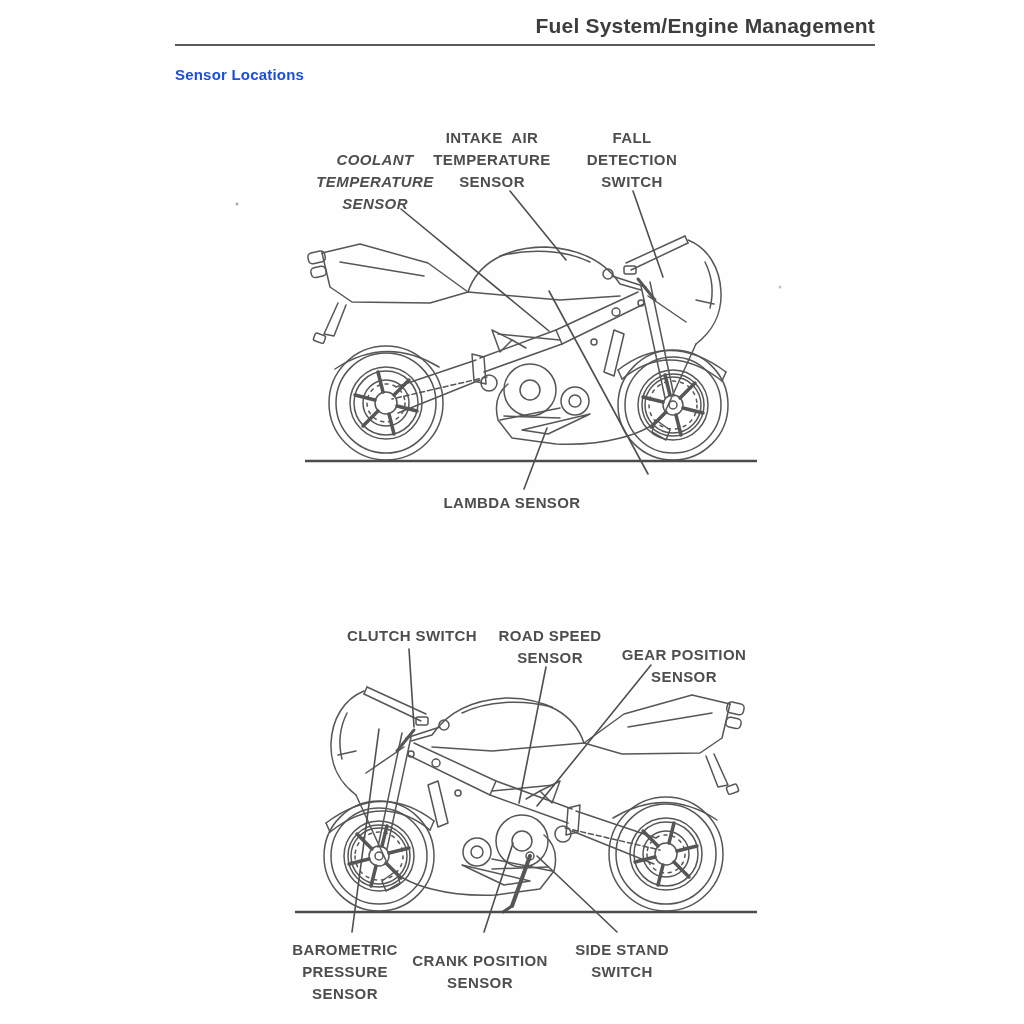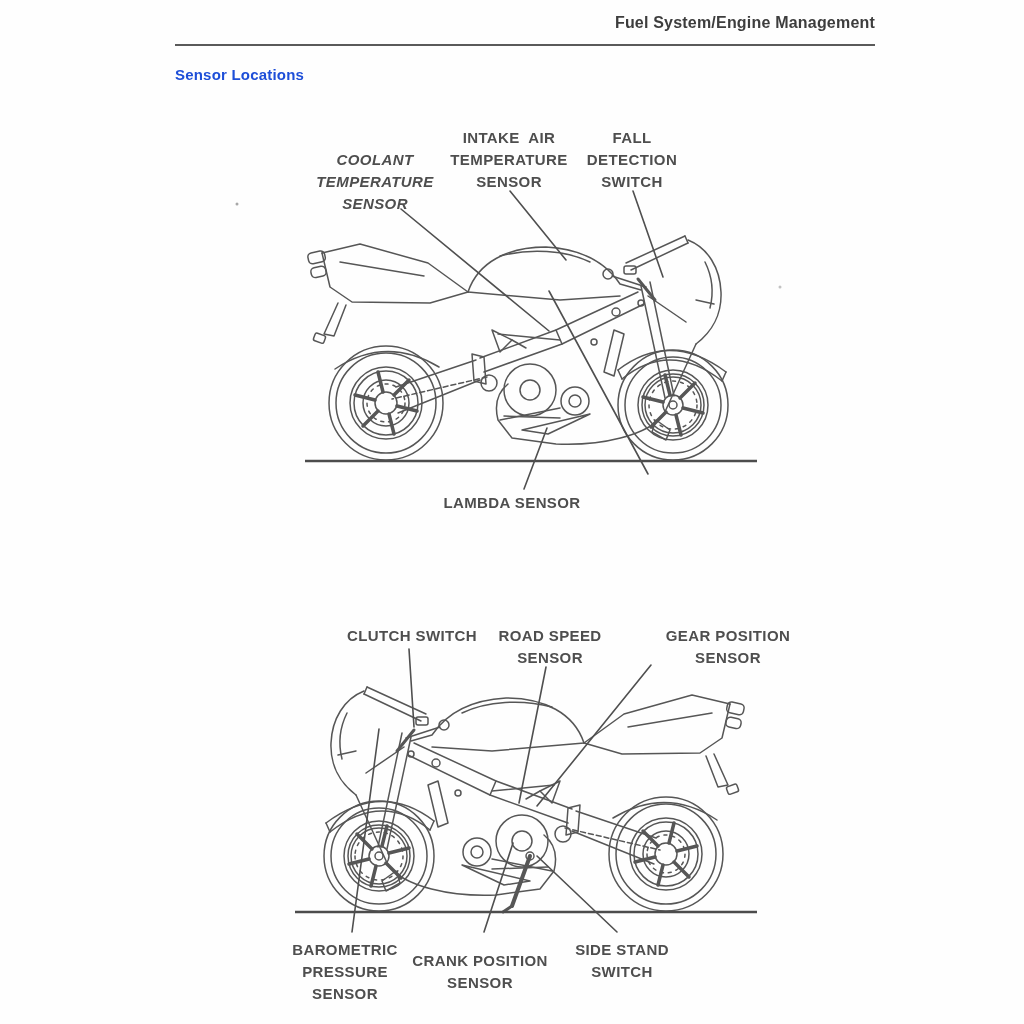--- a/index.html
+++ b/index.html
@@ -4,45 +4,45 @@
 <style>
   html,body{margin:0;padding:0;background:#ffffff;}
   #page{
     position:relative;width:1024px;height:1024px;overflow:hidden;
     background:#fefefe;
     font-family:"Liberation Sans","DejaVu Sans",sans-serif;
     color:#4e4e4e;
   }
   .hdr-title{
     position:absolute;top:14px;right:149px;
-    font-size:16px;font-weight:bold;color:#3d3d3d;letter-spacing:.2px;
+    font-size:21px;font-weight:bold;color:#3d3d3d;letter-spacing:.2px;
     white-space:nowrap;
   }
   .hdr-rule{
     position:absolute;top:44px;left:175px;width:700px;height:0;
     border-top:2px solid #5a5a5a;
   }
   .section-title{
     position:absolute;top:66px;left:175px;
     font-size:15px;font-weight:bold;color:#1d4ed8;letter-spacing:.2px;
     white-space:nowrap;
   }
   .lbl{
     position:absolute;transform:translateX(-50%);
     text-align:center;font-weight:bold;font-size:15px;line-height:22px;
     letter-spacing:.4px;color:#4e4e4e;white-space:pre-wrap;
   }
   .lbl-coolant{left:375px;top:149px;font-style:italic;}
-  .lbl-intake{left:509px;top:127px;text-align:center;}
+  .lbl-intake{left:492px;top:127px;text-align:center;}
   .lbl-fall{left:632px;top:127px;}
   .lbl-lambda{left:512px;top:492px;}
   .lbl-map{left:678px;top:474px;}
   .lbl-clutch{left:412px;top:625px;}
   .lbl-road{left:550px;top:625px;}
-  .lbl-gear{left:684px;top:625px;margin-left:44px;}
+  .lbl-gear{left:684px;top:644px;}
   .lbl-baro{left:345px;top:939px;}
   .lbl-crank{left:480px;top:939px;margin-top:11px;}
   .lbl-stand{left:622px;top:939px;}
   svg#art{position:absolute;left:0;top:0;}
 </style>
 </head>
 <body>
 
 <div id="page">
 

